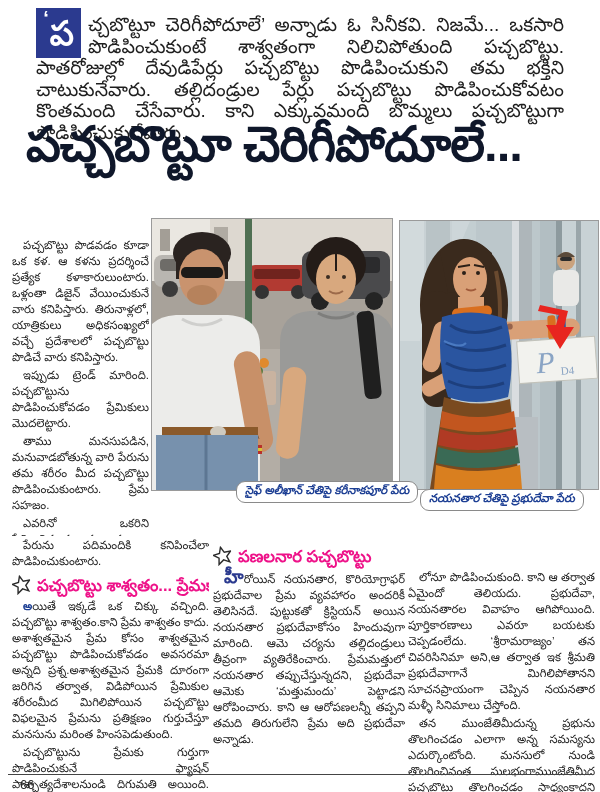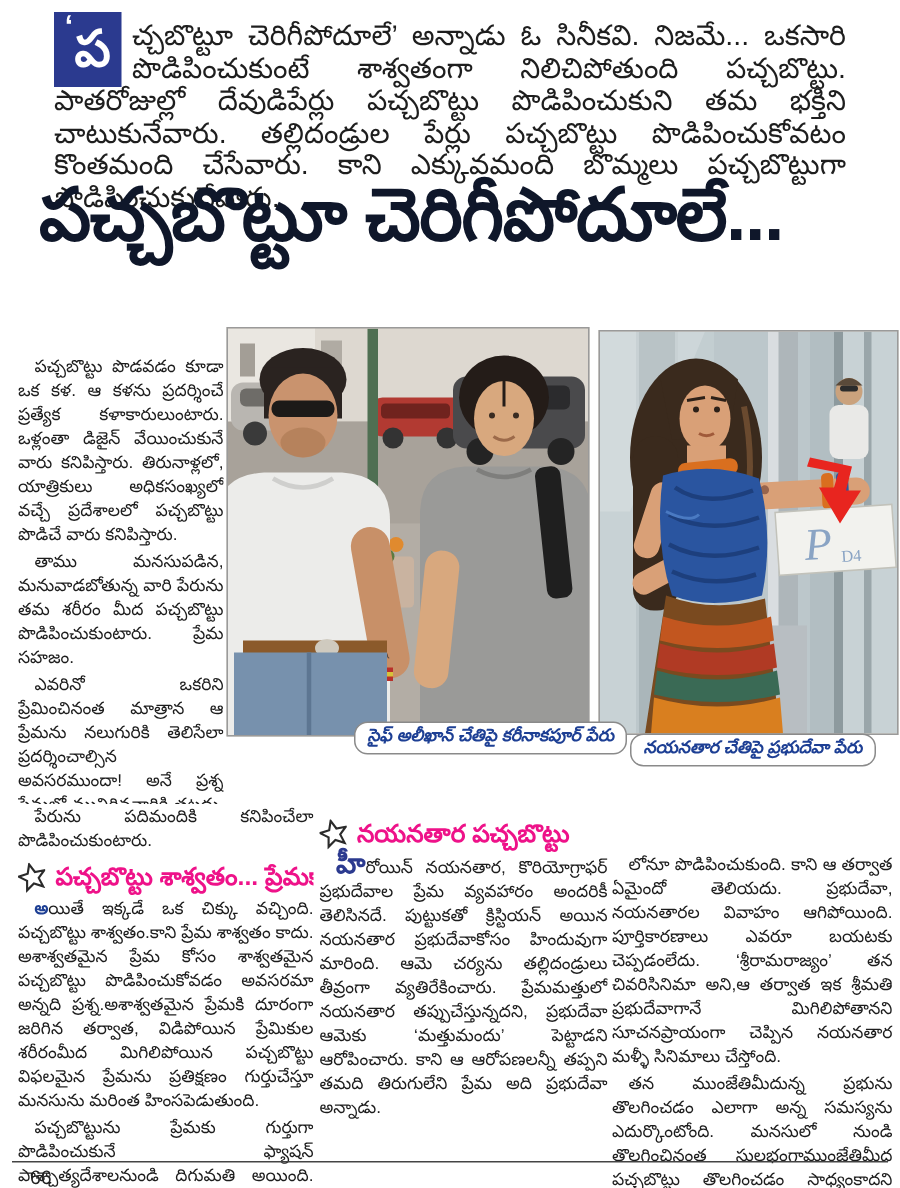--- a/index.html
+++ b/index.html
@@ -50,20 +50,21 @@
   <div class="dropcap-box">
       <span class="q">‘</span>
       <span>ప</span>
     </div>
   <div class="intro"><span class="spacer"></span><span>చ్చబొట్టూ చెరిగీపోదూలే’ అన్నాడు ఓ సినీకవి. నిజమే... ఒకసారి పొడిపించుకుంటే శాశ్వతంగా నిలిచిపోతుంది పచ్చబొట్టు. పాతరోజుల్లో దేవుడిపేర్లు పచ్చబొట్టు పొడిపించుకుని తమ భక్తిని చాటుకునేవారు. తల్లిదండ్రుల పేర్లు పచ్చబొట్టు పొడిపించుకోవటం కొంతమంది చేసేవారు. కాని ఎక్కువమంది బొమ్మలు పచ్చబొట్టుగా పొడిపించుకునేవారు.</span></div>
 
   <div class="headline">పచ్చబొట్టూ చెరిగీపోదూలే...</div>
 
   <div class="col col-a">
     <p>పచ్చబొట్టు పొడవడం కూడా ఒక కళ. ఆ కళను ప్రదర్శించే ప్రత్యేక కళాకారులుంటారు. ఒళ్లంతా డిజైన్ వేయించుకునే వారు కనిపిస్తారు. తిరునాళ్లలో, యాత్రికులు అధికసంఖ్యలో వచ్చే ప్రదేశాలలో పచ్చబొట్టు పొడిచే వారు కనిపిస్తారు.</p>
+    <p>ఇప్పుడు ట్రెండ్ మారింది. పచ్చబొట్టును పొడిపించుకోవడం ప్రేమికులు మొదలెట్టారు.</p>
     <p>తాము మనసుపడిన, మనువాడబోతున్న వారి పేరును తమ శరీరం మీద పచ్చబొట్టు పొడిపించుకుంటారు. ప్రేమ సహజం.</p>
     <p>ఎవరినో ఒకరిని ప్రేమించినంత మాత్రాన ఆ ప్రేమను నలుగురికి తెలిసేలా ప్రదర్శించాల్సిన అవసరముందా! అనే ప్రశ్న ప్రేమలో మునిగినవారికి తట్టదు. అందుకే తన ప్రియుడు లేదా ప్రియురాలి</p>
   </div>
 
   <div class="photo photo1">
     <svg width="240" height="271" viewBox="0 0 240 271">
       <rect x="0" y="0" width="240" height="271" fill="#c8c2b8"></rect>
       <rect x="0" y="0" width="240" height="62" fill="#ddd8d0"></rect>
       <rect x="0" y="0" width="58" height="95" fill="#eae7e1"></rect>
       <rect x="8" y="10" width="10" height="22" fill="#a39e96"></rect>
@@ -230,21 +231,21 @@
     <p class="flb">అయితే ఇక్కడే ఒక చిక్కు వచ్చింది. పచ్చబొట్టు శాశ్వతం.కాని ప్రేమ శాశ్వతం కాదు. అశాశ్వతమైన ప్రేమ కోసం శాశ్వతమైన పచ్చబొట్టు పొడిపించుకోవడం అవసరమా అన్నది ప్రశ్న.అశాశ్వతమైన ప్రేమకి దూరంగా జరిగిన తర్వాత, విడిపోయిన ప్రేమికుల శరీరంమీద మిగిలిపోయిన పచ్చబొట్టు విఫలమైన ప్రేమను ప్రతిక్షణం గుర్తుచేస్తూ మనసును మరింత హింసపెడుతుంది.</p>
     <p>పచ్చబొట్టును ప్రేమకు గుర్తుగా పొడిపించుకునే ఫ్యాషన్ పాశ్చాత్యదేశాలనుండి దిగుమతి అయింది. పాశ్చాత్యదేశాలలో పెళ్లిళ్లు చాలాసులభంగా విఫలమవుతుంటాయి. విడాకులు తీసుకుని, గత ప్రేమచిహ్నాల్ని ఎలా చెరిపేసుకోవాలో తెలియక నానా ఇబ్బందీ పడేవారి కథలు చాలా ప్రచారంలోకి వచ్చాయి.</p>
 
   </div>
 
   <div class="col col-c">
     <div class="sec">
       <svg class="star" width="19" height="19" viewBox="0 0 20 20">
         <polygon points="10,1 12.6,7.2 19.3,7.6 14.2,11.9 15.8,18.4 10,14.8 4.2,18.4 5.8,11.9 0.7,7.6 7.4,7.2" fill="#ffffff" stroke="#2b2b2b" stroke-width="1.5"></polygon>
       </svg>
-      <span class="t">నయనతార పచ్చబొట్టు</span>
+      <span class="t">పణలనార పచ్చబొట్టు</span>
     </div>
     <p class="flbig">హీరోయిన్ నయనతార, కొరియోగ్రాఫర్ ప్రభుదేవాల ప్రేమ వ్యవహారం అందరికీ తెలిసినదే. పుట్టుకతో క్రిస్టియన్ అయిన నయనతార ప్రభుదేవాకోసం హిందువుగా మారింది. ఆమె చర్యను తల్లిదండ్రులు తీవ్రంగా వ్యతిరేకించారు. ప్రేమమత్తులో నయనతార తప్పుచేస్తున్నదని, ప్రభుదేవా ఆమెకు ‘మత్తుమందు’ పెట్టాడని ఆరోపించారు. కాని ఆ ఆరోపణలన్నీ తప్పని తమది తిరుగులేని ప్రేమ అది ప్రభుదేవా అన్నాడు.</p>
 
   </div>
 
   <div class="col col-d">
     <p class="tail">లోనూ పొడిపించుకుంది. కాని ఆ తర్వాత ఏమైందో తెలియదు. ప్రభుదేవా, నయనతారల వివాహం ఆగిపోయింది. పూర్తికారణాలు ఎవరూ బయటకు చెప్పడంలేదు. ‘శ్రీరామరాజ్యం’ తన చివరిసినిమా అని,ఆ తర్వాత ఇక శ్రీమతి ప్రభుదేవాగానే మిగిలిపోతానని సూచనప్రాయంగా చెప్పిన నయనతార మళ్ళీ సినిమాలు చేస్తోంది.</p>
     <p>తన ముంజేతిమీదున్న ప్రభును తొలగించడం ఎలాగా అన్న సమస్యను ఎదుర్కొంటోంది. మనసులో నుండి తొలగించినంత సులభంగాముంజేతిమీద పచ్చబొట్టు తొలగించడం సాధ్యంకాదని అర్థమైంది. ప్రస్తుతానికి ఆ పచ్చబొట్టును కప్పిపెట్టి నటిస్తున్నా, దాని శాశ్వత తొలగింపుకు విదేశాలకెళ్ళాలనుకుంటోందని వినికిడి.</p>
 
   </div>

